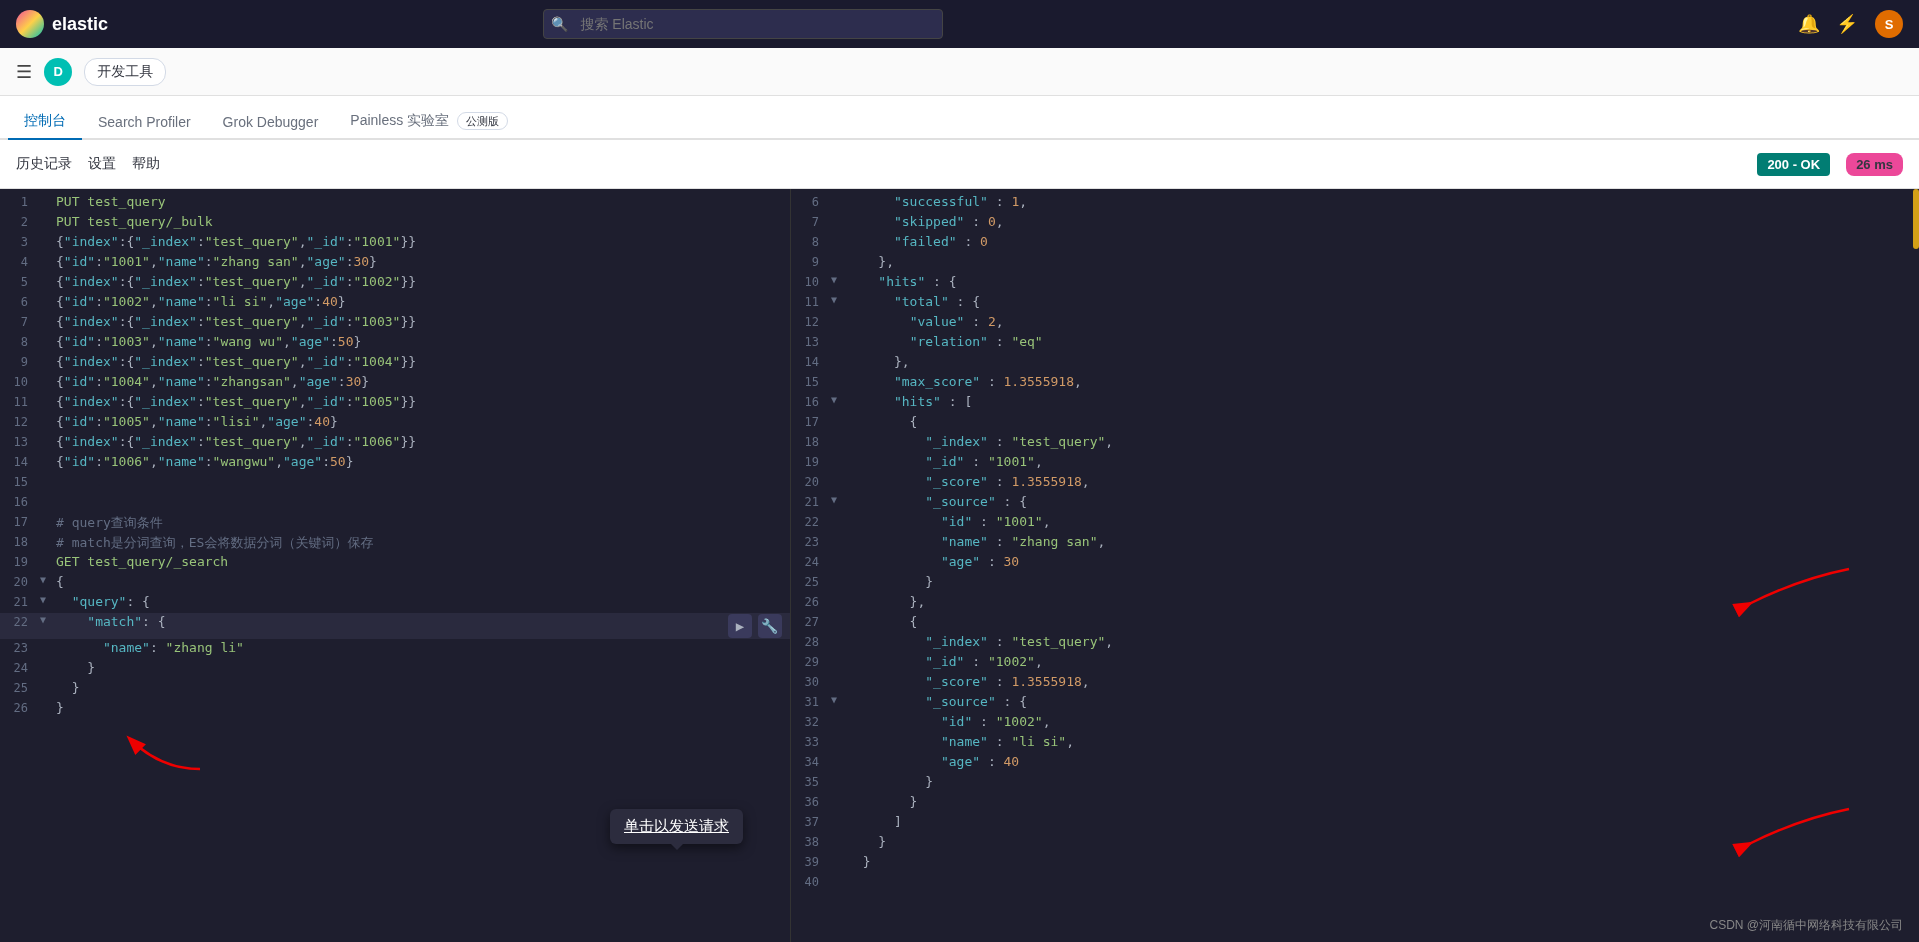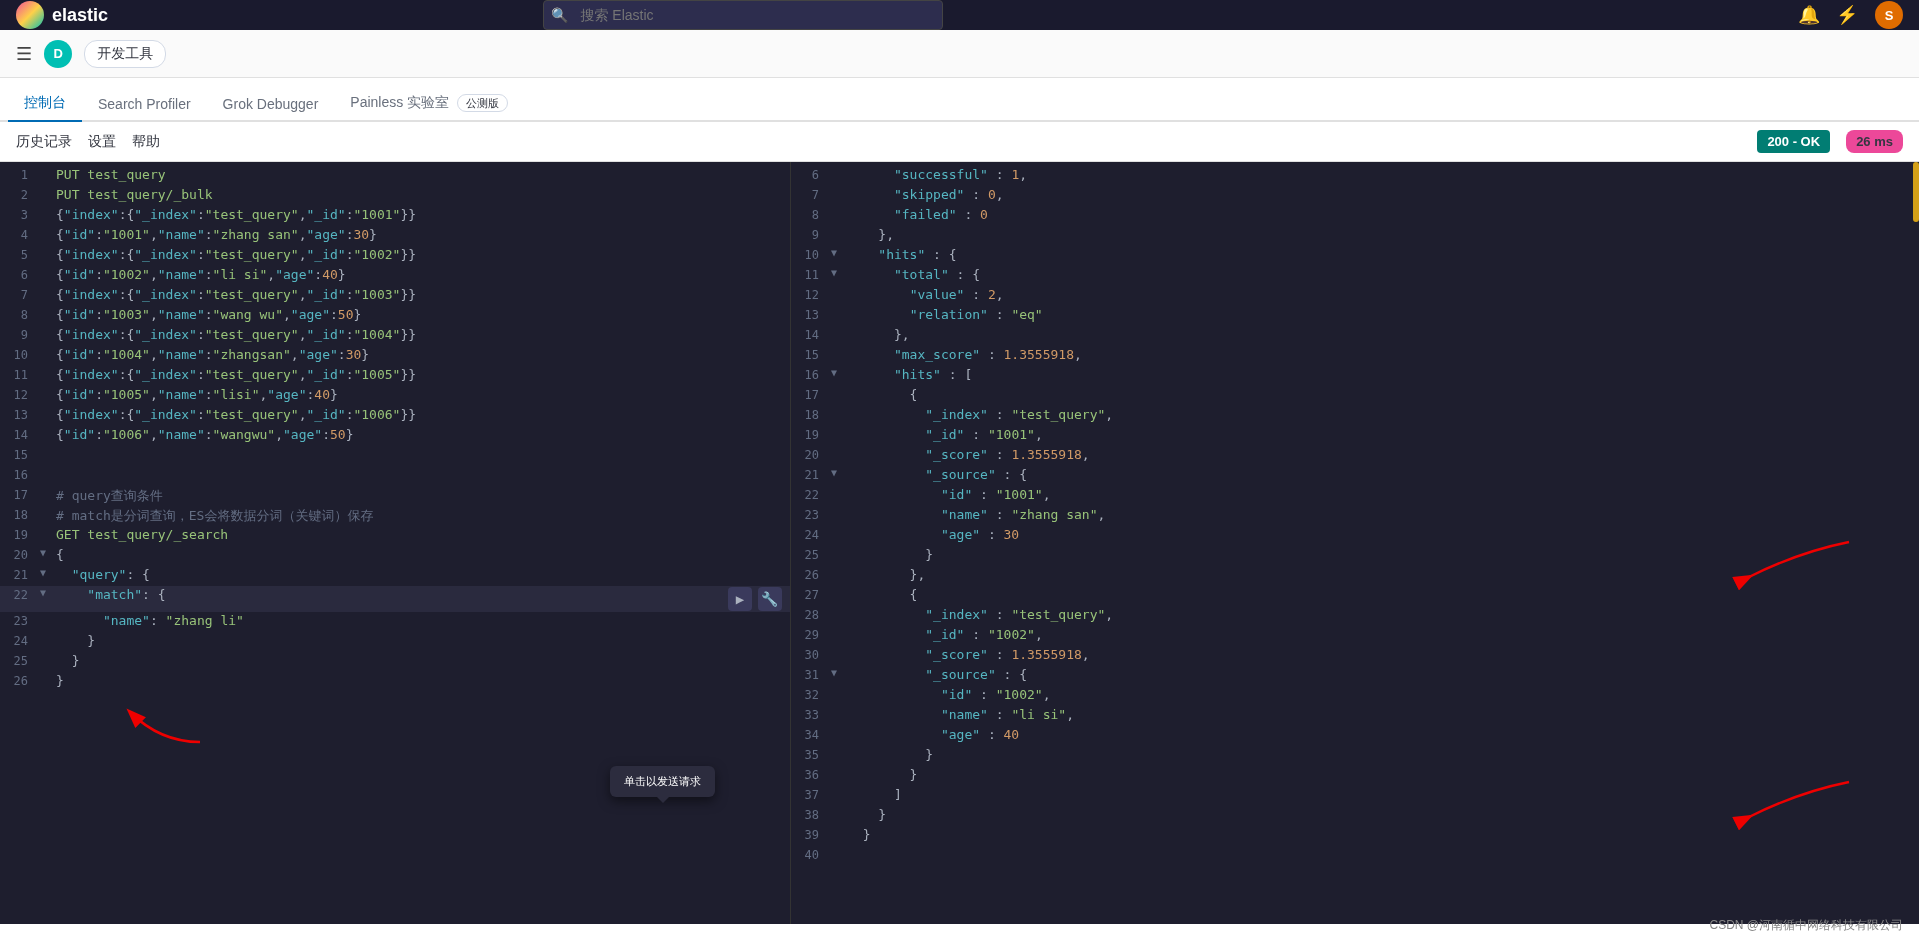--- a/index.html
+++ b/index.html
@@ -1,21 +1,21 @@
 <!DOCTYPE html>
 <html><head>
   <meta charset="utf-8">
   <style>
     * { margin: 0; padding: 0; box-sizing: border-box; }
     body { font-family: -apple-system, BlinkMacSystemFont, 'Segoe UI', sans-serif; background: #fff; overflow: hidden; }
 
     
     #topbar {
       background: #1a1a2e;
-      height: 30px;
+      height: 48px;
       display: flex;
       align-items: center;
       padding: 0 16px;
       gap: 16px;
     }
     #elastic-logo {
       display: flex;
       align-items: center;
       gap: 8px;
       color: #fff;
@@ -128,21 +128,21 @@
       border: 1px solid #d3dae6;
       border-radius: 999px;
       padding: 2px 8px;
       font-size: 11px;
       color: #343741;
       margin-left: 4px;
     }
 
     
     #toolbar {
-      height: 40px;
+      height: 49px;
       display: flex;
       align-items: center;
       padding: 0 16px;
       gap: 16px;
       border-bottom: 1px solid #e0e0e0;
     }
     .toolbar-link {
       font-size: 14px;
       color: #343741;
       cursor: pointer;
@@ -219,29 +219,30 @@
     .c-green { color: #98c379; }
     .c-orange { color: #d19a66; }
     .c-teal { color: #56b6c2; }
     .c-white { color: #abb2bf; }
     .c-gray { color: #636d83; }
 
     
     .tooltip-box {
       position: absolute;
       left: 610px;
-      top: 240px;
+      top: 256px;
       background: #2c2c3e;
       color: #fff;
       padding: 8px 14px;
       border-radius: 6px;
-      font-size: 11px;
+      font-size: 15px;
       white-space: nowrap;
       z-index: 100;
       box-shadow: 0 4px 12px rgba(0,0,0,0.5);
+      text-decoration: underline;
     }
     .tooltip-box::after {
       content: '';
       position: absolute;
       bottom: -6px;
       left: 50%;
       transform: translateX(-50%);
       border-left: 6px solid transparent;
       border-right: 6px solid transparent;
       border-top: 6px solid #2c2c3e;

